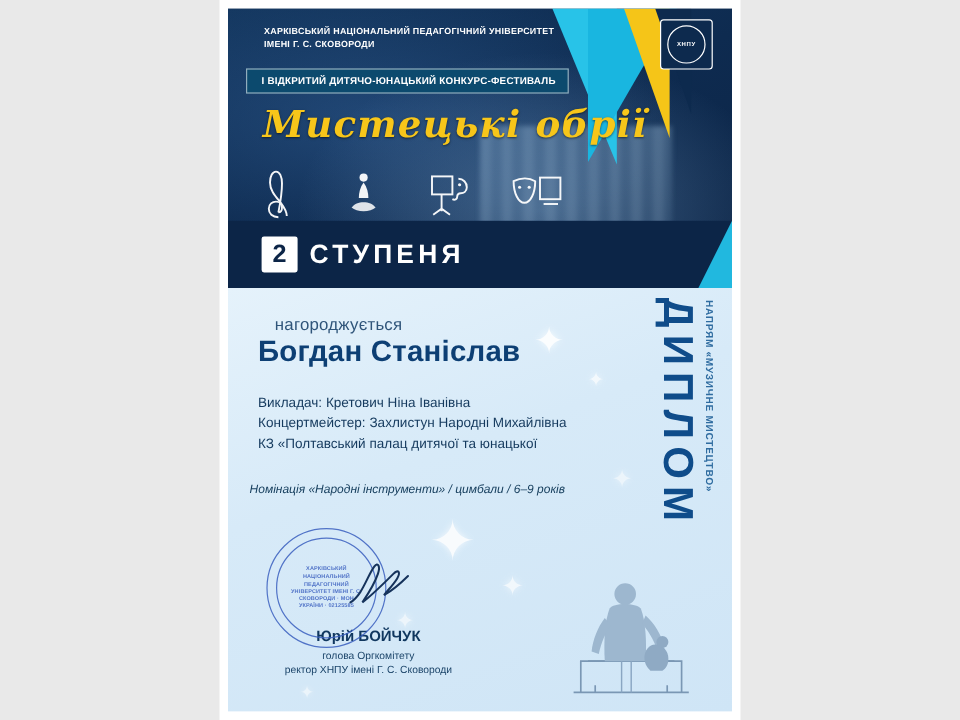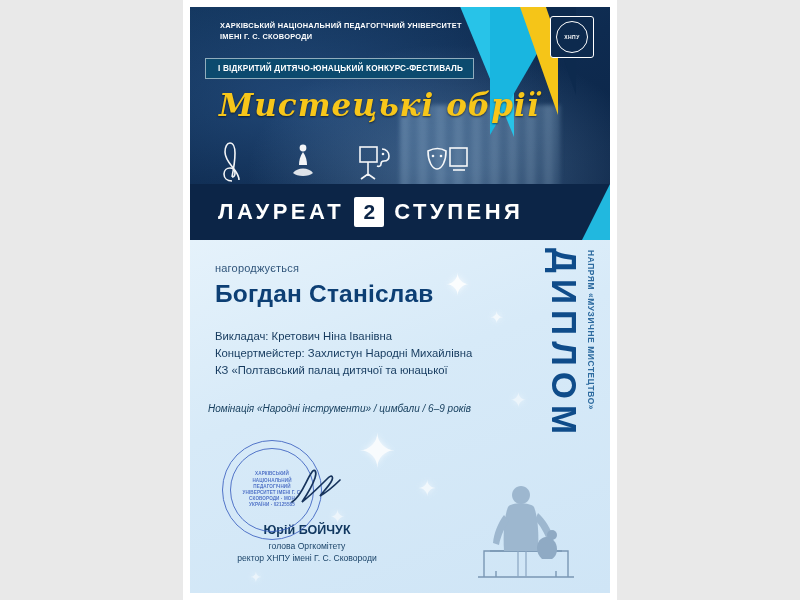--- a/index.html
+++ b/index.html
@@ -259,23 +259,23 @@
     font-size: 8.4px;
     font-weight: bold;
     letter-spacing: .6px;
     margin-left: 2px;
     margin-top: 2px;
   }
 
   
   #awarded-label {
     position: absolute;
-    left: 25px; top: 22px;
+    left: 39px; top: 22px;
     color: #30557a;
-    font-size: 11px;
+    font-size: 14px;
     letter-spacing: .2px;
   }
   #winner-name {
     position: absolute;
     left: 25px; top: 40px;
     color: #0d3f74;
     font-size: 24.5px;
     font-weight: bold;
     letter-spacing: .2px;
   }
@@ -458,21 +458,20 @@
             <rect x="28" y="9" width="17" height="18" fill="none" stroke="#ffffff" stroke-width="1.6"></rect>
             <path d="M31 31h12" stroke="#ffffff" stroke-width="1.6"></path>
           </svg>
         </div>
       </div>
     </div>
 
     <div id="laureate-bar">
       <div class="teal-edge"></div>
       <div id="laureate-text">
-        <span>ЛАУРЕАТ</span>
         <span id="degree-box">2</span>
         <span>СТУПЕНЯ</span>
       </div>
     </div>
 
     <div id="body-area">
 
       <div class="star" style="left:255px; top:30px;  font-size:30px;">✦</div>
       <div class="star" style="left:300px; top:70px;  font-size:16px; opacity:.7;">✦</div>
       <div class="star" style="left:168px; top:188px; font-size:46px; opacity:.85;">✦</div>

